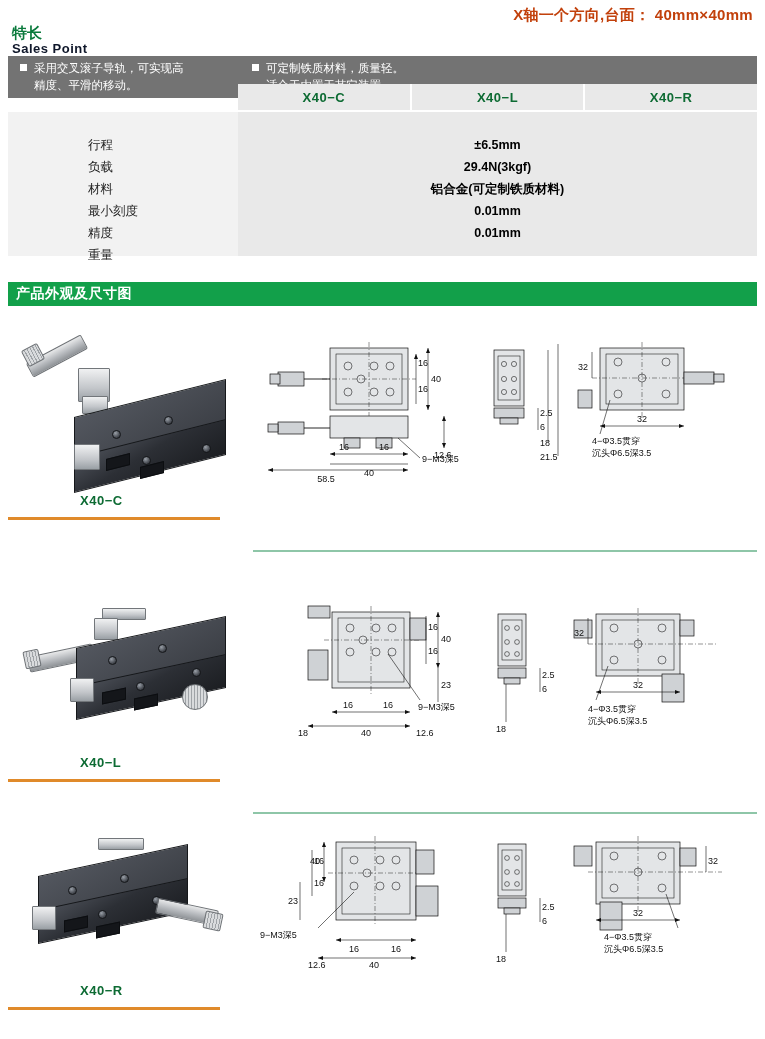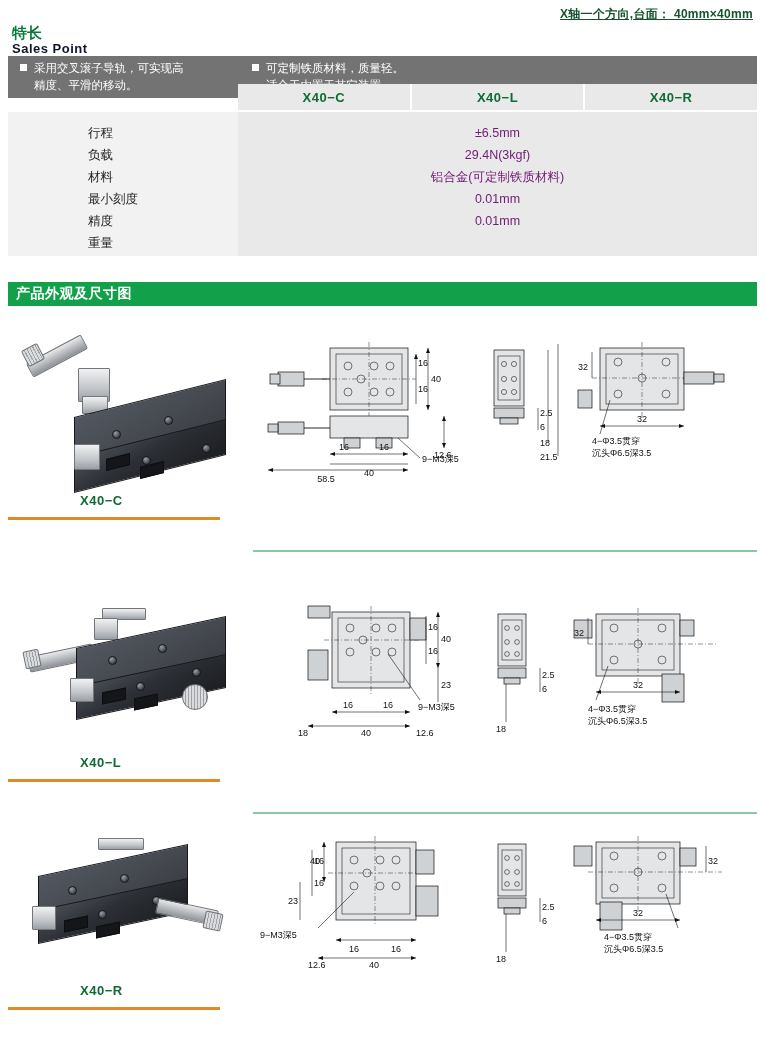--- a/index.html
+++ b/index.html
@@ -12,25 +12,24 @@
     font-family: "Liberation Sans", sans-serif;
     font-size: 12px;
     color: #1a1a1a;
     overflow: hidden;
   }
 
   
   .top-note {
     position: absolute;
     top: 6px; right: 12px;
-    font-size: 12px;
+    font-size: 15px;
     font-weight: bold;
-    color: #14532d;
+    color: #c2410c;
     letter-spacing: .3px;
-    text-decoration: underline;
   }
 
   
   .salespoint {
     position: absolute;
     top: 24px; left: 8px;
     width: 749px; height: 50px;
     display: flex;
     flex-direction: column;
   }
@@ -94,39 +93,40 @@
     background: #f2f2f2;
     height: 144px;
     margin-top: 2px;
   }
   .spec-body .valuecol {
     position: absolute;
     top: 0; left: 230px;
     width: 519px; height: 100%;
     background: #e9e9e9;
   }
-  .spec-rows { position: relative; padding-top: 10px; }
+  .spec-rows { position: relative; padding-top: 22px; }
   .spec-row {
     display: flex;
     height: 22px;
     align-items: center;
     position: relative;
     z-index: 2;
   }
   .spec-row .name {
     width: 230px;
     padding-left: 80px;
     font-size: 12.5px;
     color: #222;
   }
   .spec-row .val {
     width: 519px;
     text-align: center;
     font-size: 12.5px;
-    color: #701a75;
+    color: #000000;
+    font-weight: bold;
   }
 
   
   .section-bar {
     position: absolute;
     top: 282px; left: 8px;
     width: 749px; height: 24px;
     background: #12a04a;
     color: #ffffff;
     font-size: 14px;

